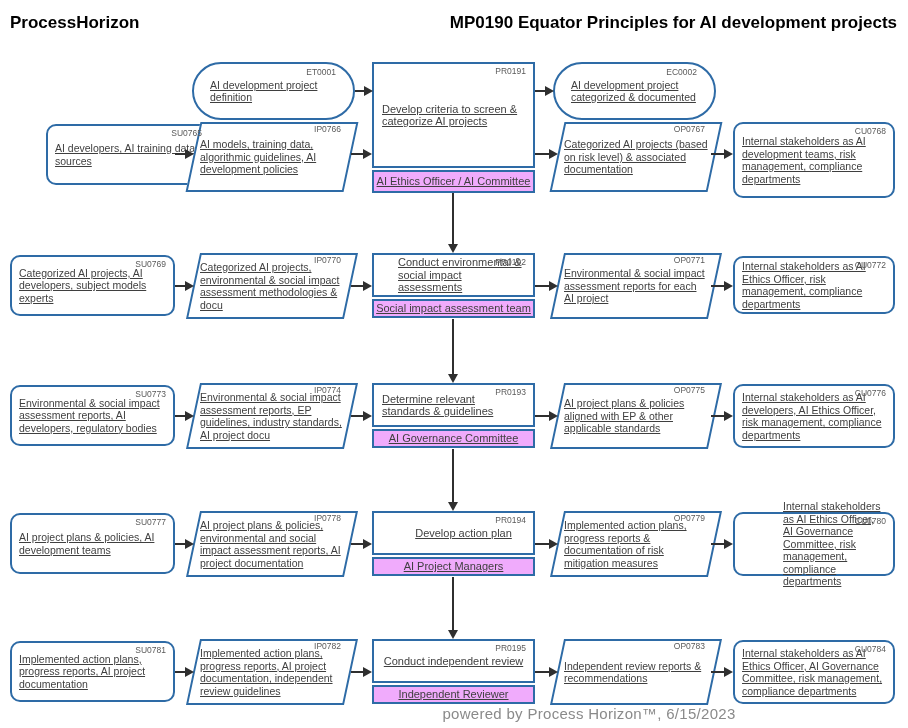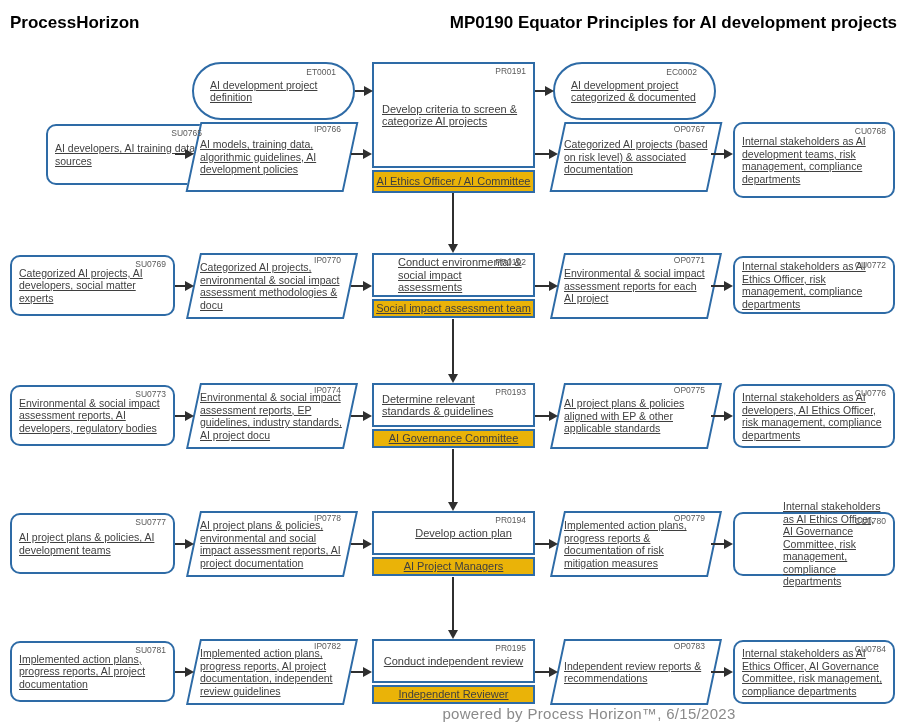--- a/index.html
+++ b/index.html
@@ -26,21 +26,21 @@
   .par{position:absolute;}
   .par .par-bg{position:absolute;top:0;left:7px;right:7px;bottom:0;box-sizing:border-box;
     border:2.5px solid #2e6ba6;background:#fff;transform:skewX(-12deg);}
   .par .par-content{position:absolute;inset:0;display:flex;align-items:center;justify-content:center;
     padding:16px 14px;}
   .par .code{right:17px;}
 
   .proc{position:absolute;}
   .proc-main{position:relative;box-sizing:border-box;border:2.5px solid #2e6ba6;background:#fff;
     display:flex;align-items:center;justify-content:center;padding:2px 8px;}
-  .proc-strip{box-sizing:border-box;border:2.5px solid #2e6ba6;background:#eab308;margin-top:2px;
+  .proc-strip{box-sizing:border-box;border:2.5px solid #2e6ba6;background:#f0abfc;margin-top:2px;
     display:flex;align-items:center;justify-content:center;}
   .proc-strip .node-text{white-space:nowrap;}
 
   
   .ah{position:absolute;height:2.2px;background:#2f2f2f;}
   .ah::after{content:"";position:absolute;right:-8px;top:-4.4px;width:0;height:0;
     border-left:9px solid #2f2f2f;border-top:5.5px solid transparent;border-bottom:5.5px solid transparent;}
   .av{position:absolute;width:2.2px;background:#2f2f2f;}
   .av::after{content:"";position:absolute;bottom:-8px;left:-4.4px;width:0;height:0;
     border-top:9px solid #2f2f2f;border-left:5.5px solid transparent;border-right:5.5px solid transparent;}
@@ -89,21 +89,21 @@
         <span class="node-text">Categorized AI projects (based on risk level) &amp; associated documentation</span>
       </div>
   </div>
   <div class="rbox" style="left:733px;top:122px;width:162px;height:76px;">
     <span class="code">CU0768</span>
     <span class="node-text">Internal stakeholders as AI development teams, risk management, compliance departments</span>
   </div>
 
   <div class="rbox" style="left:10px;top:255px;width:165px;height:61px;">
     <span class="code">SU0769</span>
-    <span class="node-text">Categorized AI projects, AI developers, social matter experts</span>
+    <span class="node-text">Categorized AI projects, AI developers, subject models experts</span>
   </div>
   <div class="par" style="left:186px;top:253px;width:172px;height:66px;">
     <div class="par-bg"></div>
     <span class="code">IP0770</span>
     <div class="par-content">
         <span class="node-text">Categorized AI projects, environmental &amp; social impact assessment methodologies &amp; docu</span>
       </div>
   </div>
   <div class="proc" style="left:372px;top:253px;width:163px;">
     <div class="proc-main" style="height:44px;padding-left:24px;">

